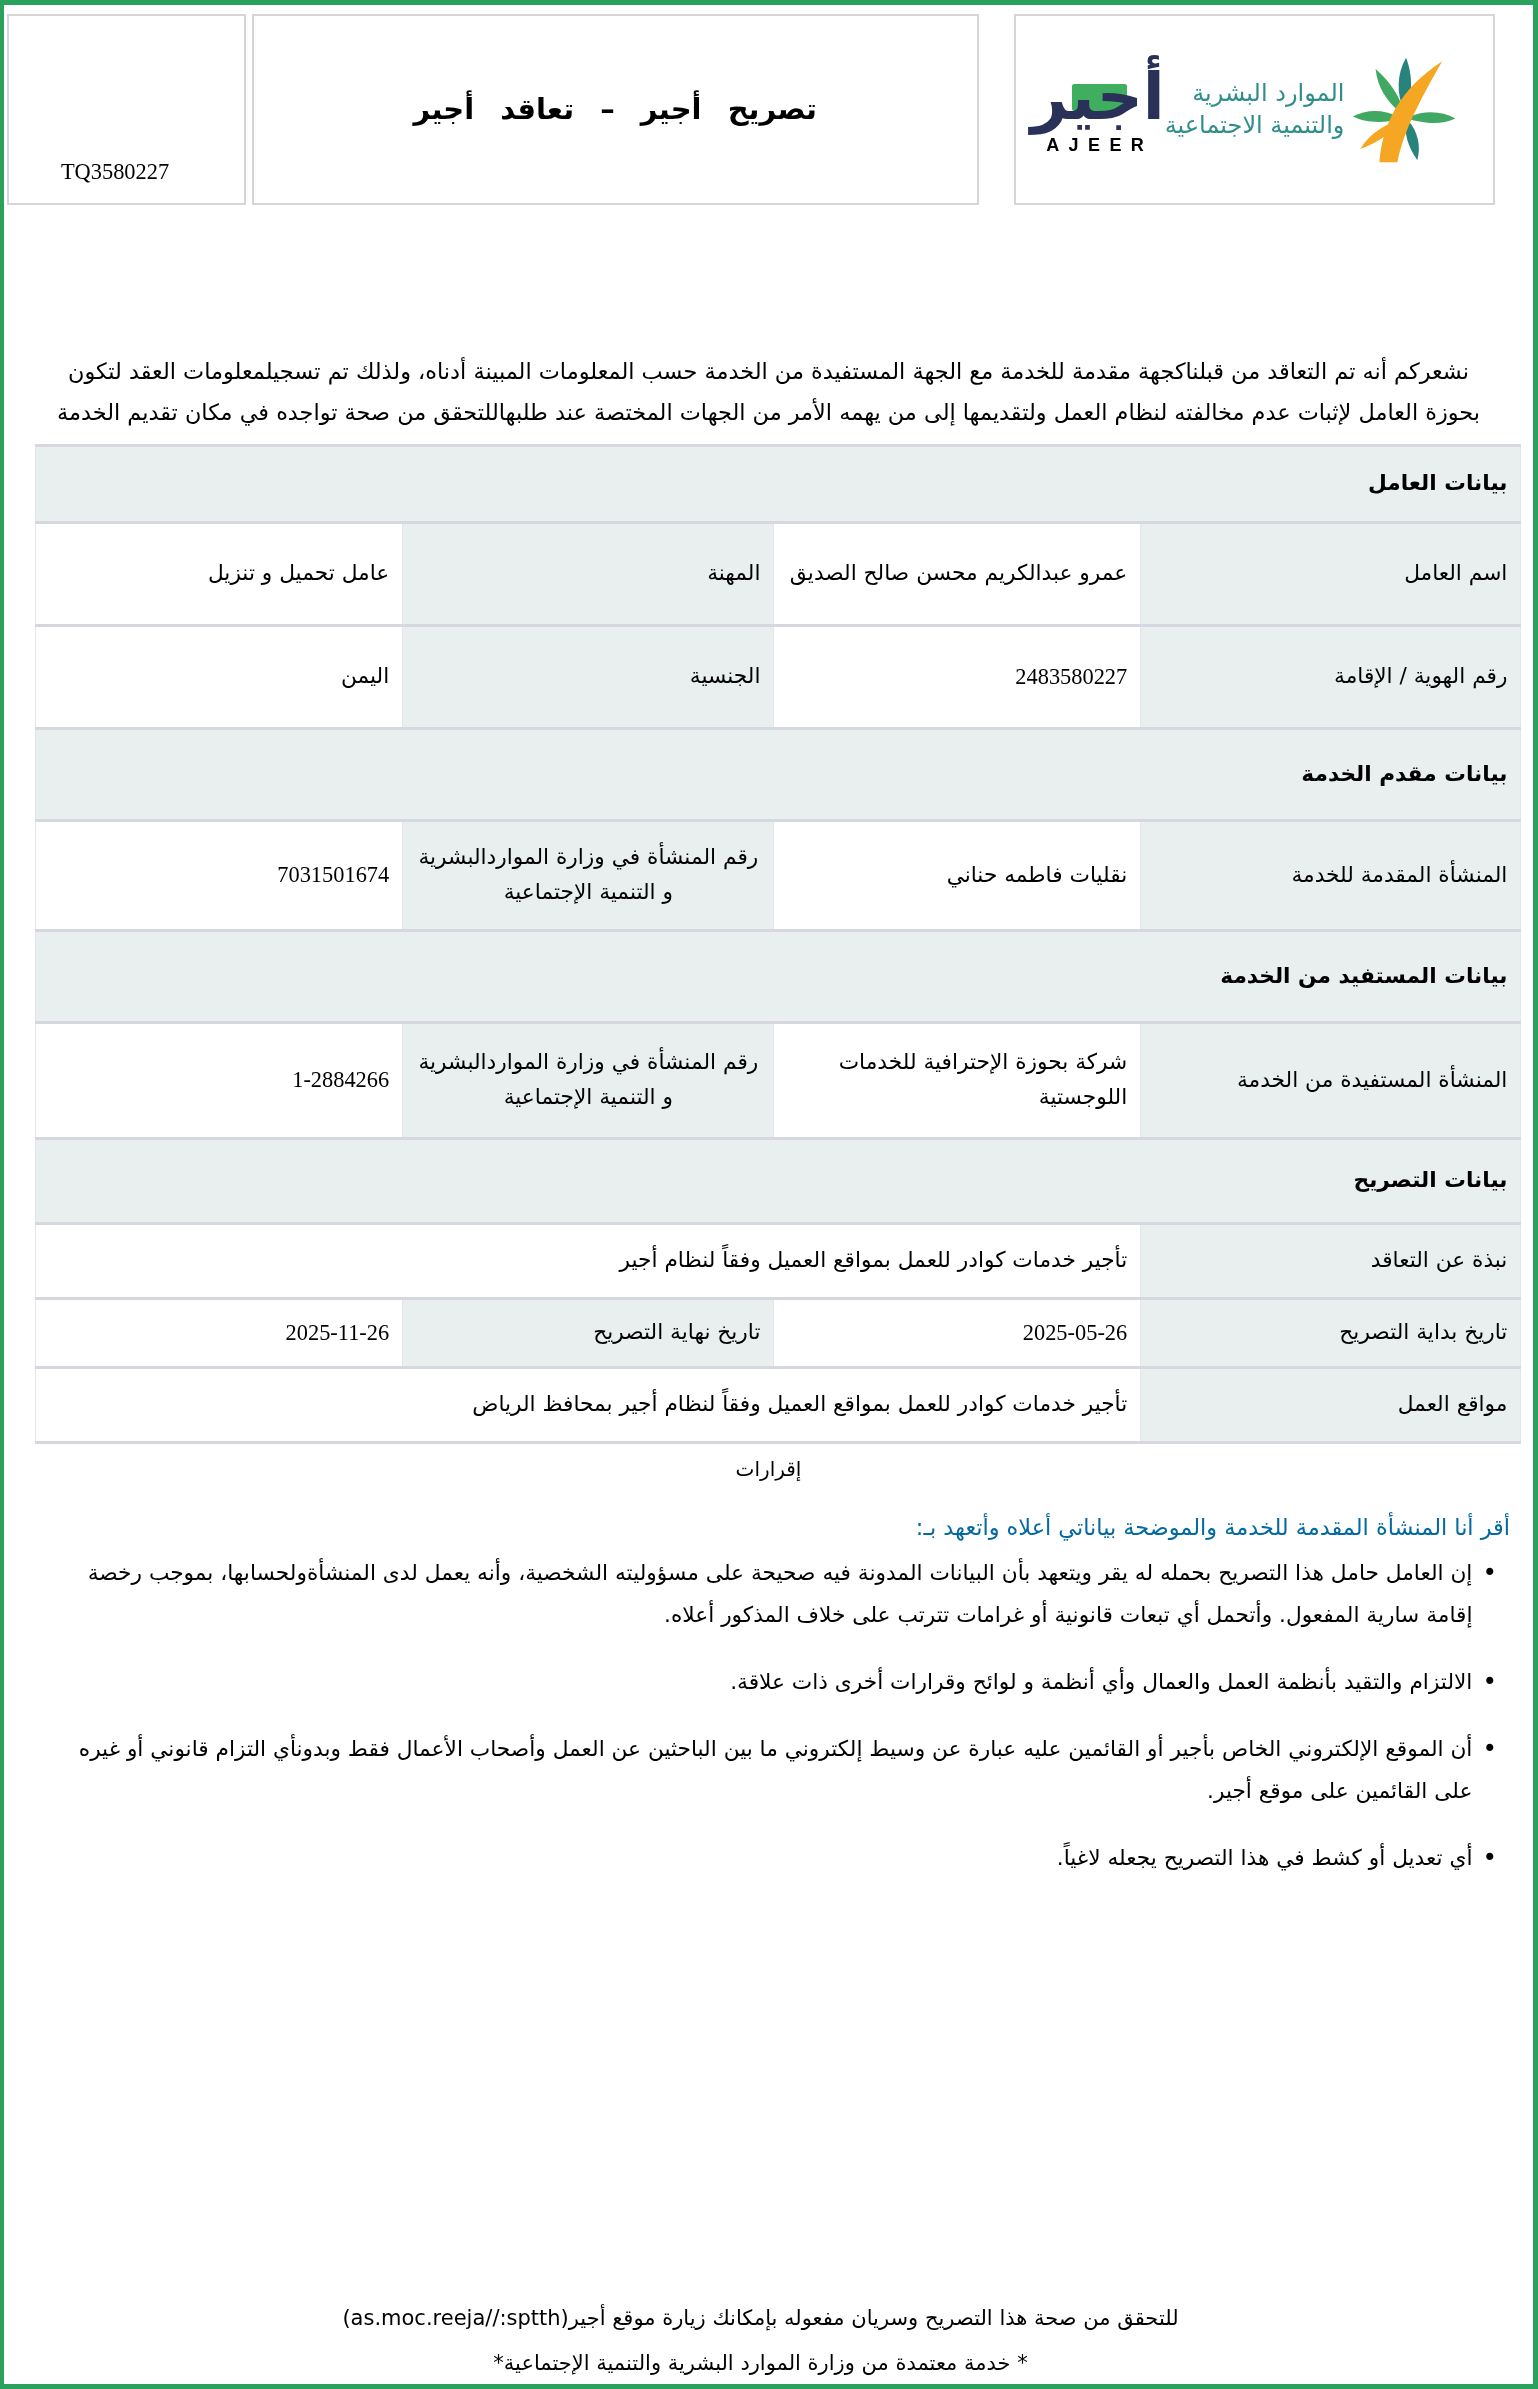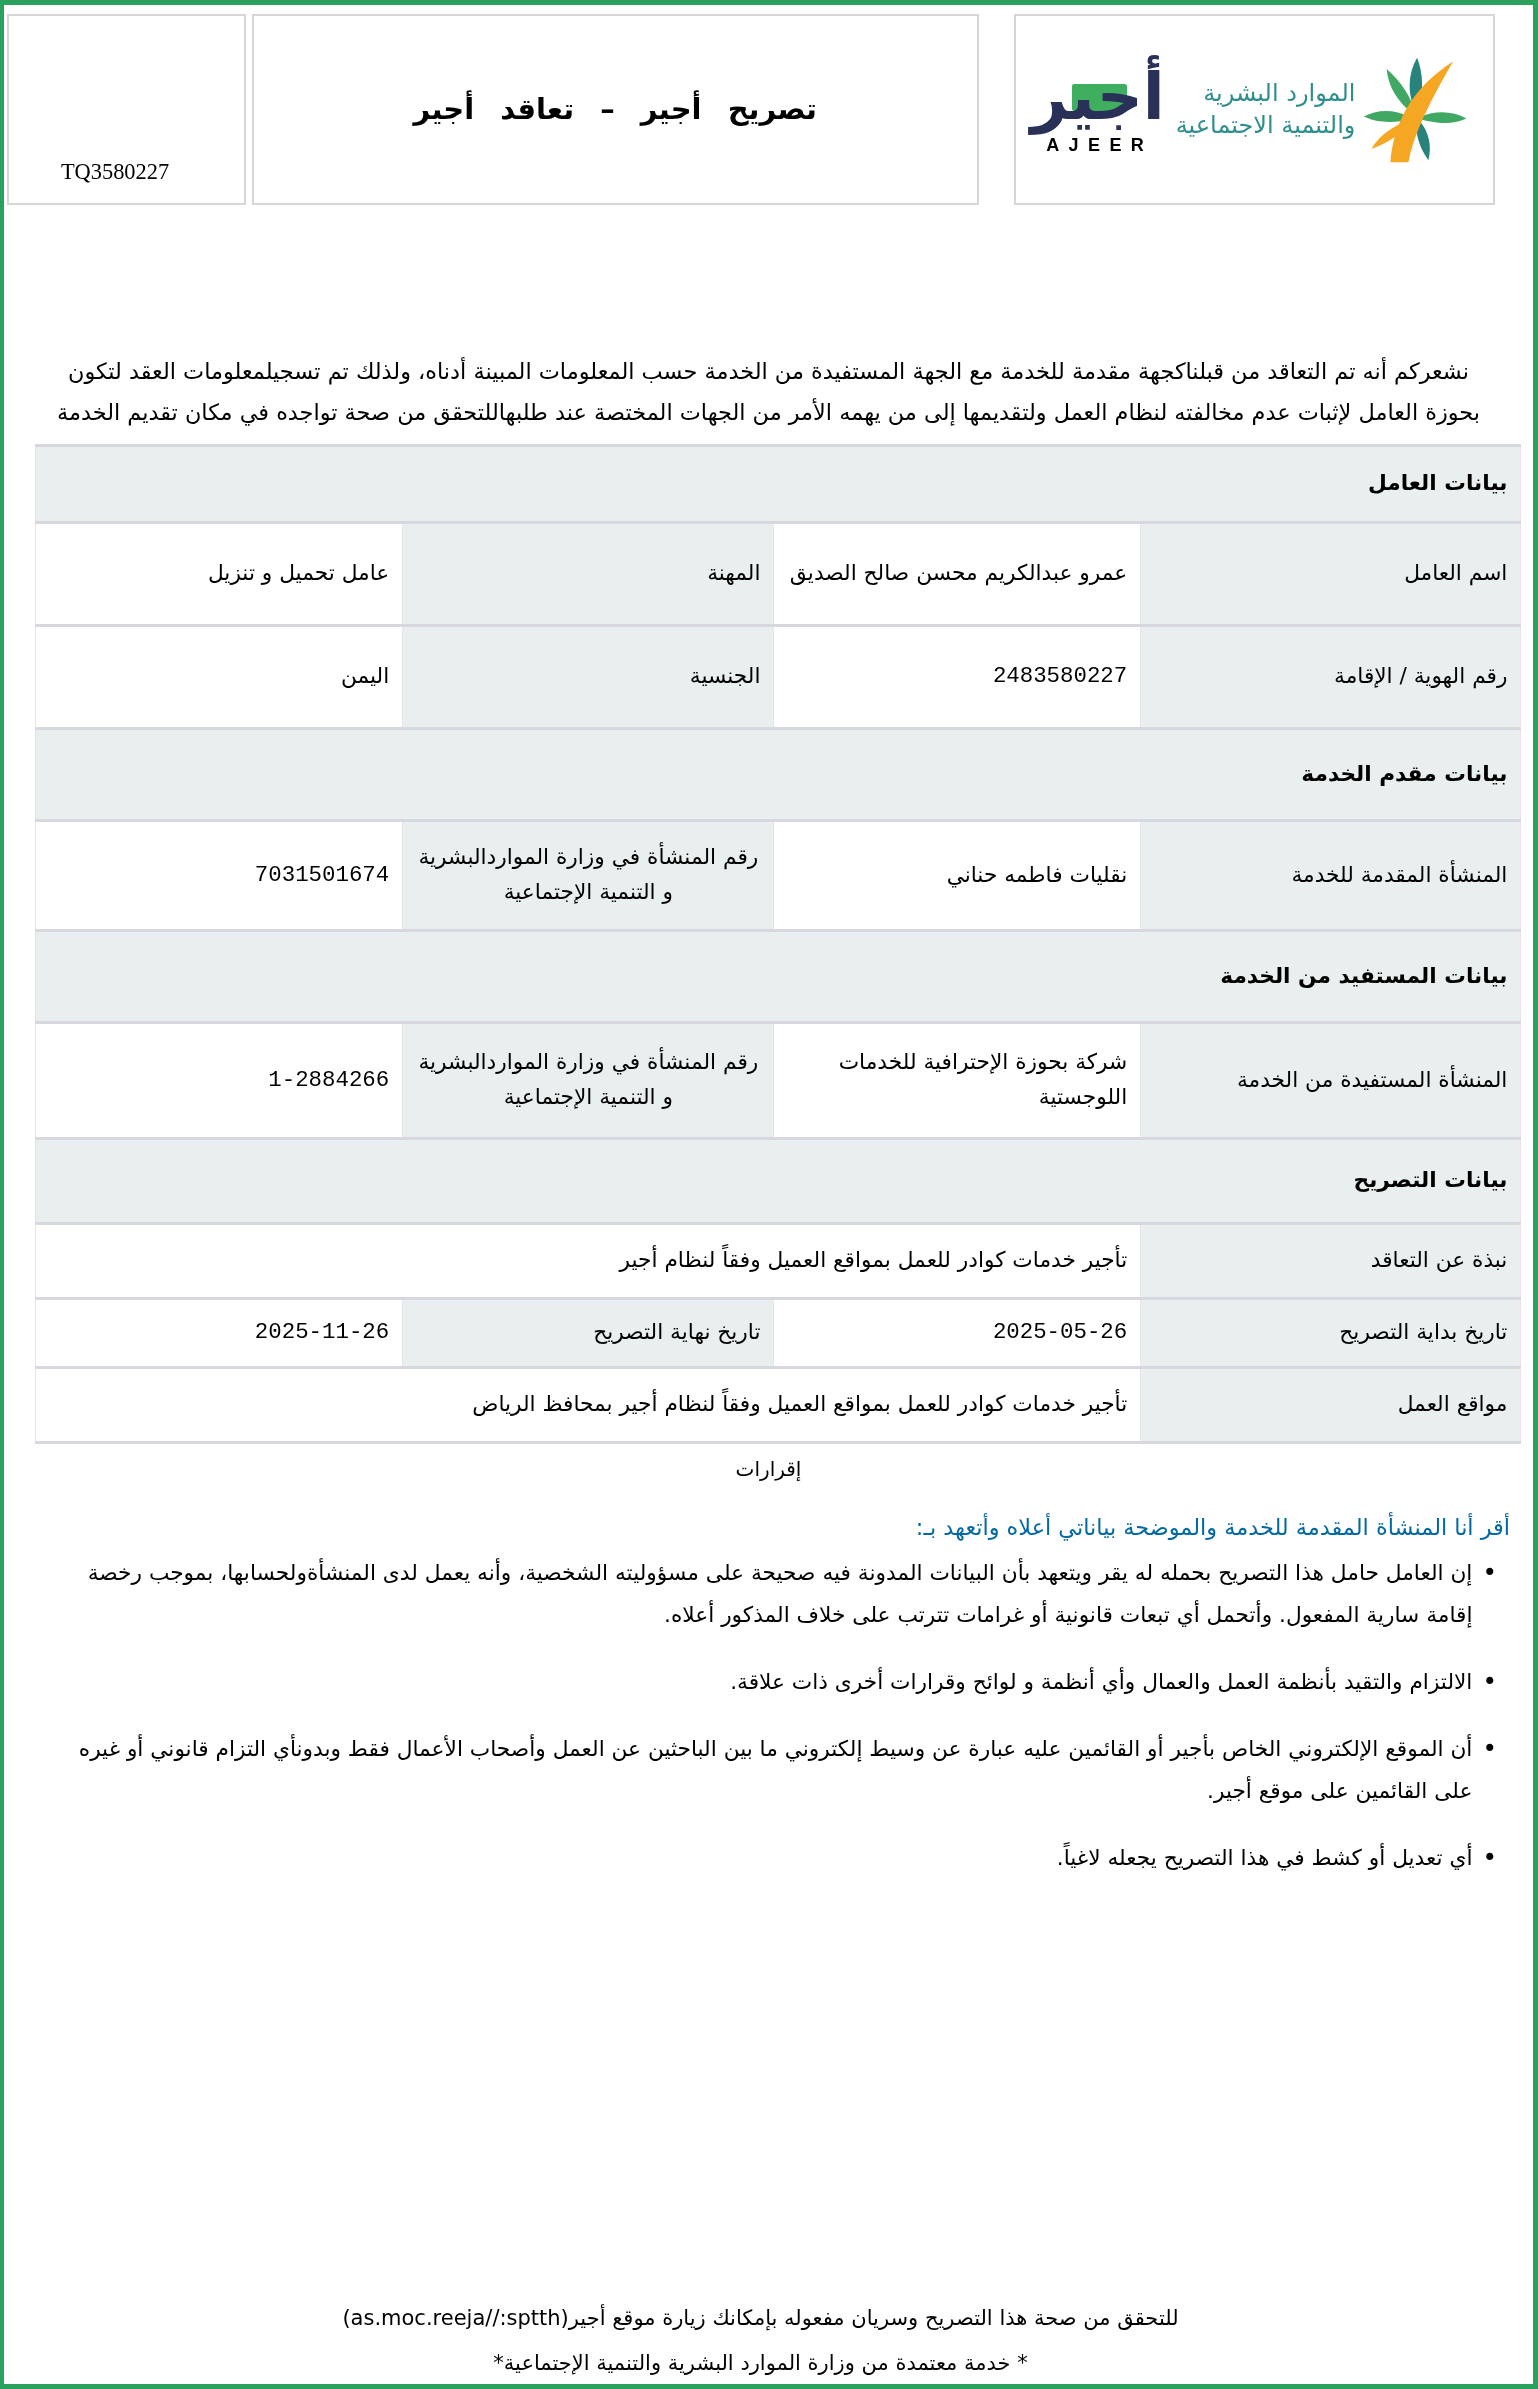--- a/index.html
+++ b/index.html
@@ -36,21 +36,21 @@
   .hbox-title{
     width:727px;margin-left:5.8px;
     display:flex;align-items:center;justify-content:center;
   }
   .page-title{
     font-size:29px;font-weight:700;word-spacing:16px;
     color:#000;direction:rtl;
   }
   .hbox-logos{
     width:481px;margin-left:35px;
-    display:flex;align-items:center;justify-content:space-between;
+    display:flex;align-items:center;
     padding:0 19px;
   }
   
   .ajeer{position:relative;width:130px;text-align:center;direction:rtl;}
   .ajeer-green{
     position:absolute;top:21.7px;right:38px;width:55px;height:27.4px;
     background:#3fae5f;border-radius:2.2px;z-index:0;
   }
   .ajeer-ar{
     position:relative;z-index:1;
@@ -93,21 +93,21 @@
     text-align:right;
     overflow:hidden;
   }
   td.sec{
     background:#e9eeef;text-align:center;font-size:23px;font-weight:700;
   }
   td.lbl{background:#e9eeef;}
   td.lbl.center{text-align:center;}
   td.val{background:#ffffff;}
   .num{
-    font-family:Liberation Mono, monospace;
+    font-family:Liberation Serif, serif;
     font-size:22.4px;direction:ltr;unicode-bidi:embed;display:inline-block;
   }
   
   .iqrarat{
     margin-top:13px;text-align:center;
     font-size:20px;color:#000;
   }
   .decl-intro{
     margin:33px 23px 0 43px;text-align:right;
     font-size:22.4px;color:#0369a1;

